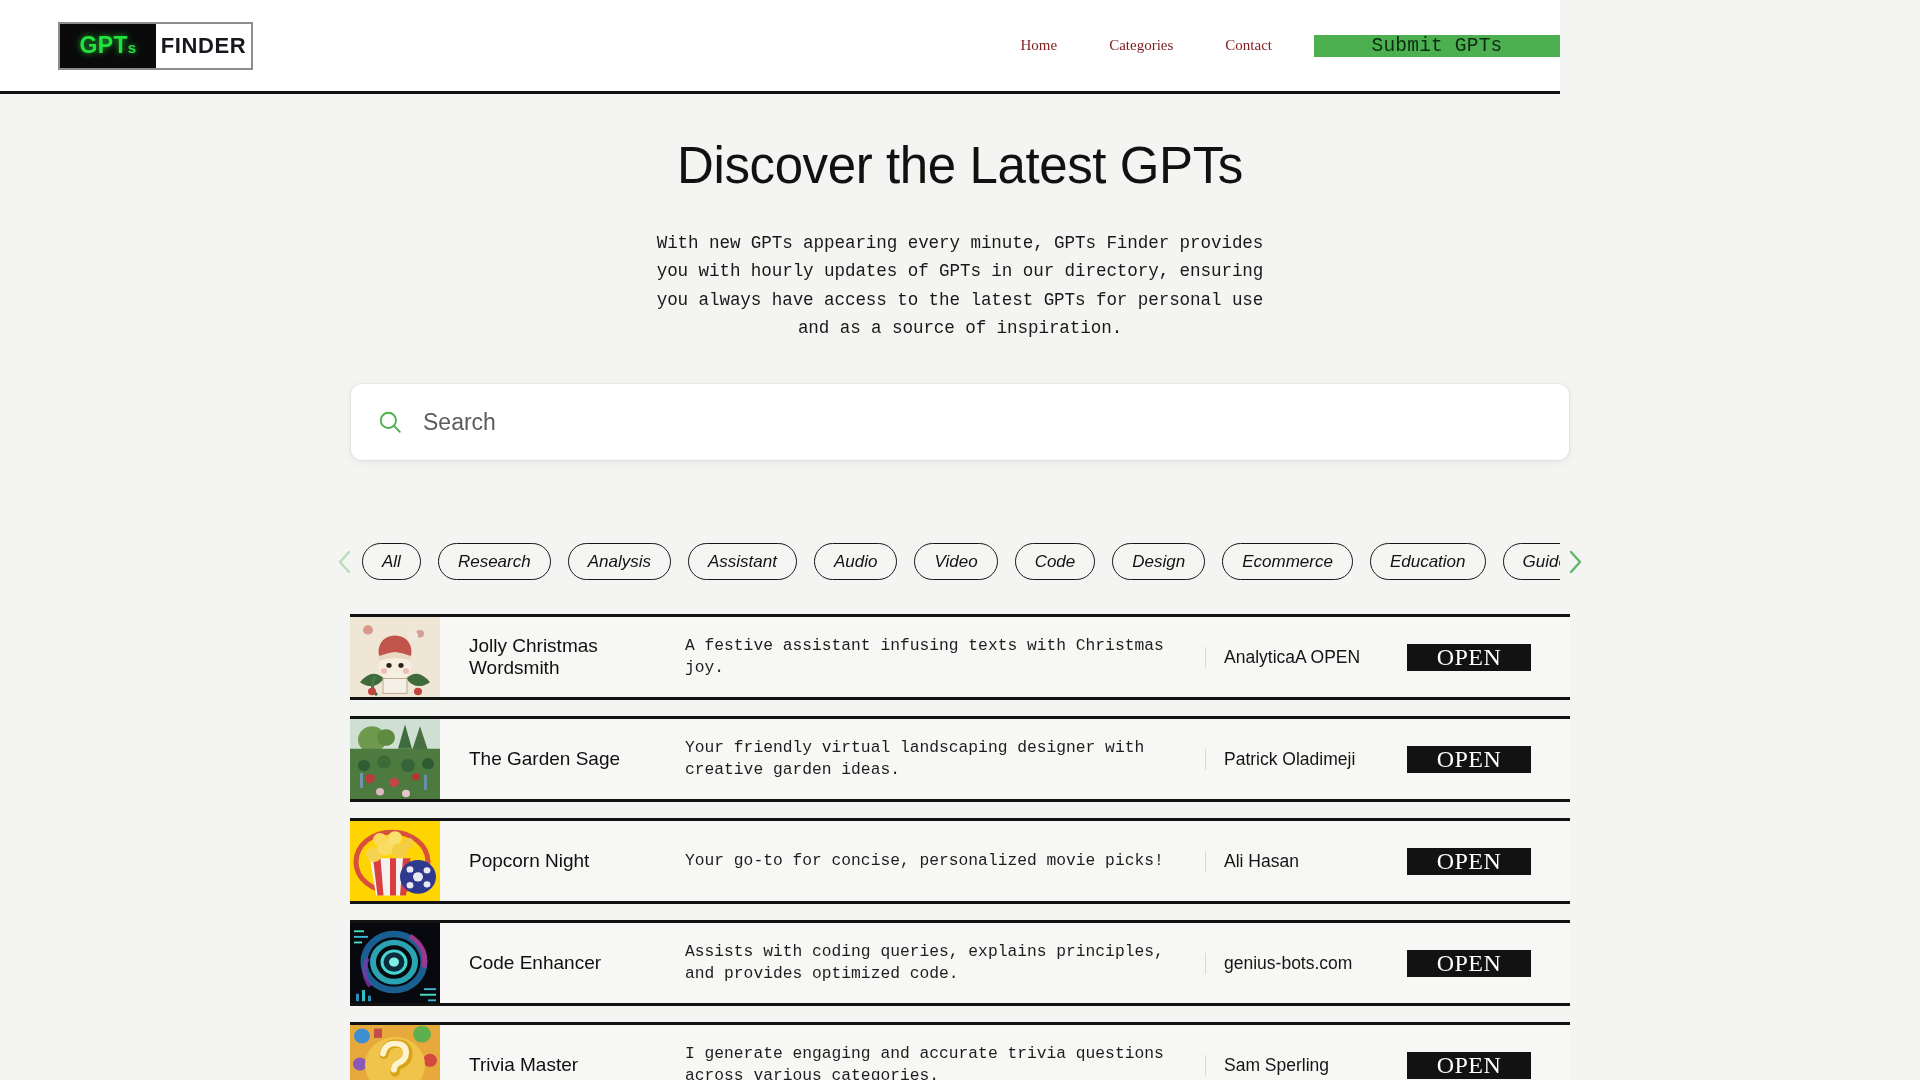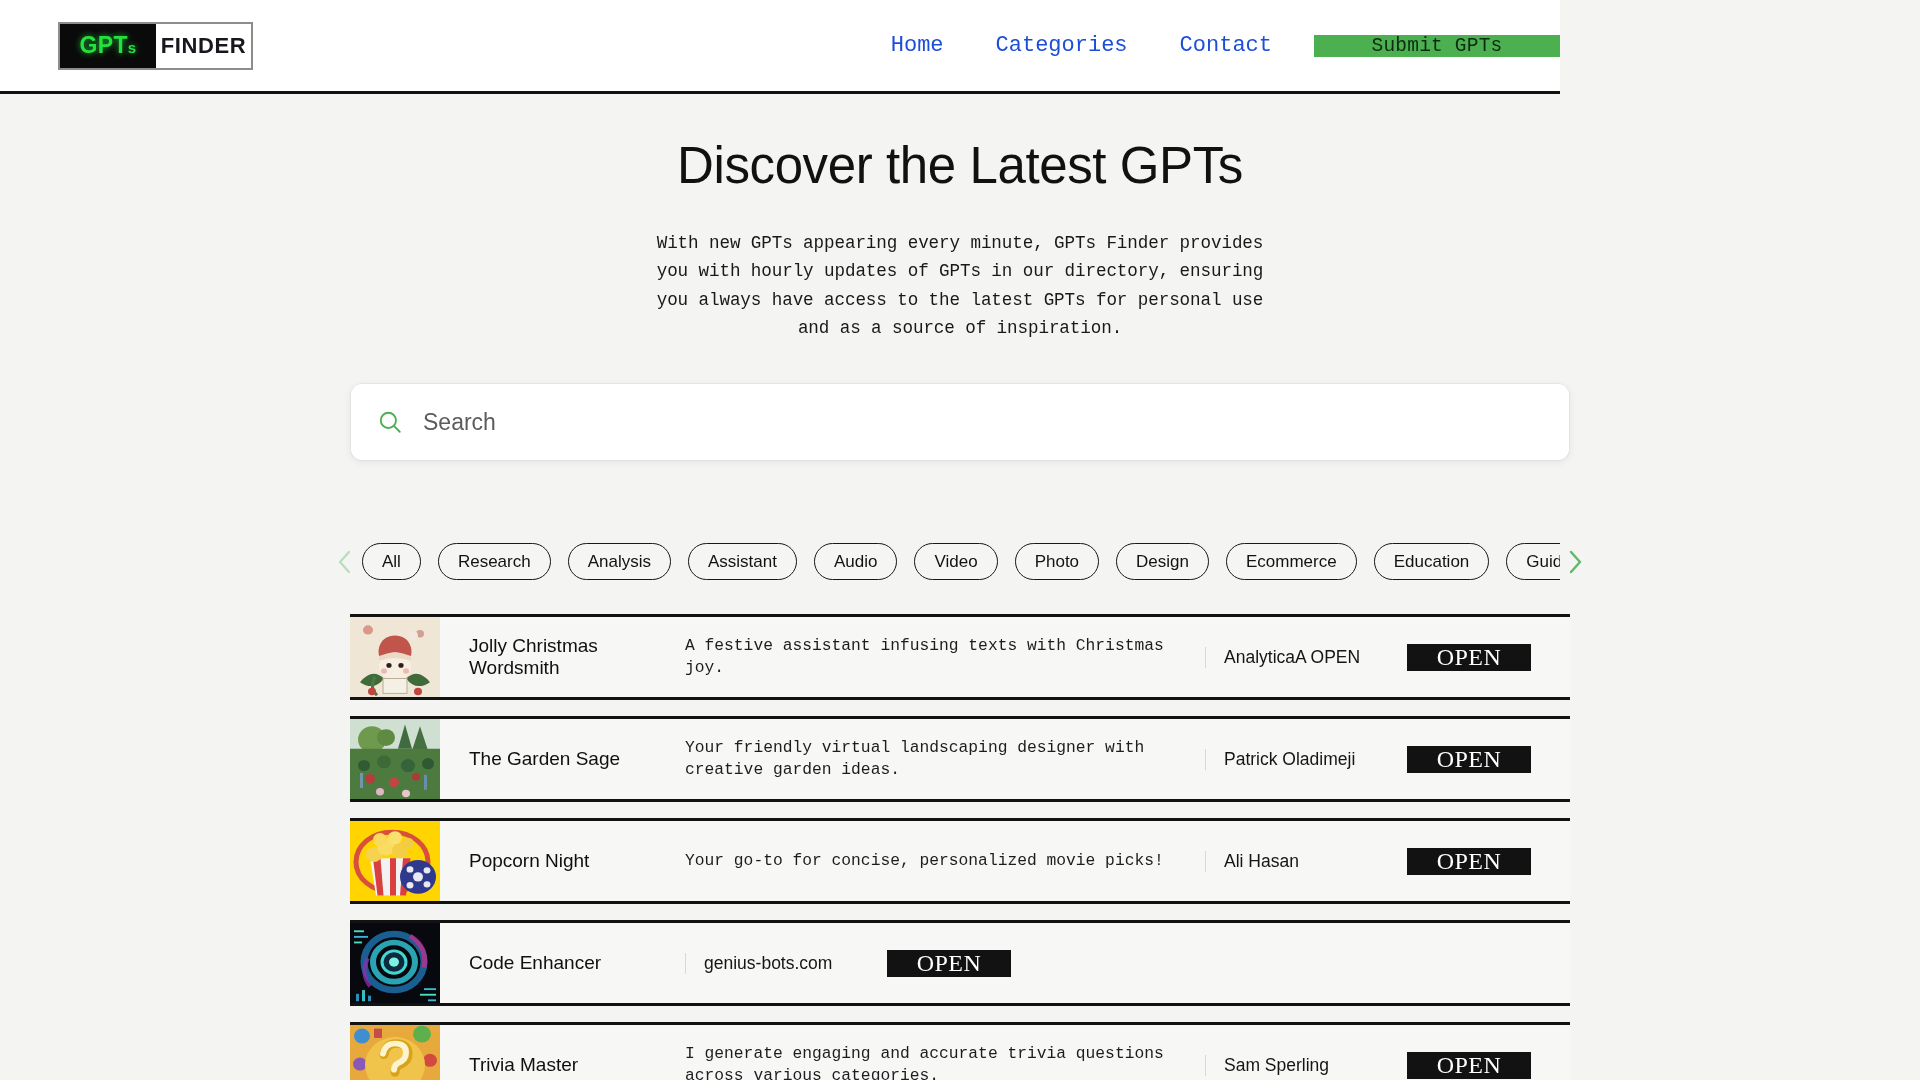--- a/index.html
+++ b/index.html
@@ -67,23 +67,23 @@
   }
 
   .nav {
     margin-left: auto;
     display: flex;
     align-items: center;
     gap: 0px;
     padding-right: 0;
   }
   .nav-link {
-    font-family: Liberation Mono, monospace;
-    font-size: 22px;
-    color: #1d4ed8;
+    font-family: Liberation Serif, serif;
+    font-size: 15px;
+    color: #7f1d1d;
     text-decoration: none;
     padding: 0 26px;
     letter-spacing: 0px;
     white-space: nowrap;
   }
   .submit-btn {
     background: #4cb050;
     color: #0d2b12;
     font-family: "Liberation Mono", monospace;
     font-size: 19.5px;
@@ -164,20 +164,21 @@
     justify-content: center;
     cursor: pointer;
   }
   .cat-scroll {
     flex: 1;
     overflow: hidden;
     display: flex;
     align-items: center;
     gap: 17px;
     padding: 4px 2px;
+    font-style: italic;
   }
   .pill {
     flex: 0 0 auto;
     border: 1.4px solid #17181a;
     border-radius: 999px;
     background: #f5f5f3;
     height: 37px;
     padding: 0 19px;
     display: flex;
     align-items: center;
@@ -306,21 +307,21 @@
     </svg>
   </div>
 
   <div class="cat-scroll">
     <div class="pill">All</div>
     <div class="pill">Research</div>
     <div class="pill">Analysis</div>
     <div class="pill">Assistant</div>
     <div class="pill">Audio</div>
     <div class="pill">Video</div>
-    <div class="pill">Photo</div>
+    <div class="pill">Code</div>
     <div class="pill">Design</div>
     <div class="pill">Ecommerce</div>
     <div class="pill">Education</div>
     <div class="pill">Guide</div>
 
   </div>
 
   <div class="cat-arrow">
     <svg width="22" height="30" viewBox="0 0 22 30" fill="none" stroke="#61b86a" stroke-width="2.4" stroke-linecap="round" stroke-linejoin="round">
       <polyline points="7,5 16,15 7,25"></polyline>
@@ -431,20 +432,21 @@
         <rect x="4" y="22" width="8" height="2" fill="#49e0c0"></rect>
         <rect x="74" y="72" width="12" height="2" fill="#3ab6d8"></rect>
         <rect x="70" y="78" width="16" height="2" fill="#49e0c0"></rect>
         <rect x="78" y="84" width="8" height="2" fill="#3ab6d8"></rect>
         <rect x="6" y="78" width="3" height="8" fill="#2a8fb8"></rect>
         <rect x="12" y="74" width="3" height="12" fill="#35c0c4"></rect>
         <rect x="18" y="80" width="3" height="6" fill="#2a8fb8"></rect>
       </svg>
     </div>
     <div class="row-title">Code Enhancer</div>
+    <div class="row-desc">Assists with coding queries, explains principles, and provides optimized code.</div>
     <div class="row-author">genius-bots.com</div>
     <div class="row-open">OPEN</div>
   </div>
 
   <div class="row">
     <div class="thumb">
       <svg viewBox="0 0 90 90" preserveAspectRatio="none">
         <rect width="90" height="90" fill="#e8a93c"></rect>
         <circle cx="12" cy="14" r="8" fill="#3f8fd0"></circle>
         <circle cx="72" cy="12" r="9" fill="#5eb04e"></circle>

